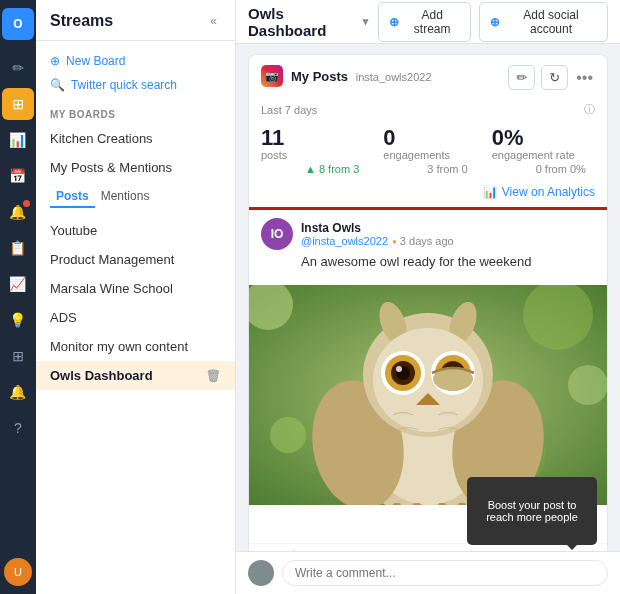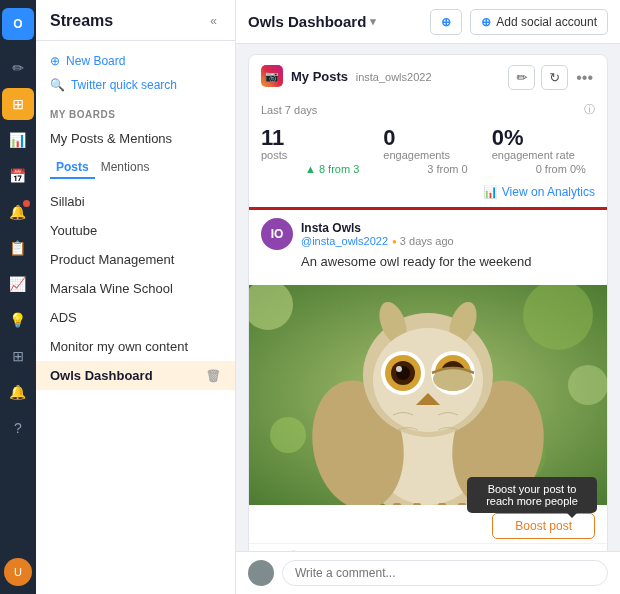--- a/index.html
+++ b/index.html
@@ -153,21 +153,21 @@
     .post-author-name { font-weight: 600; font-size: 12px; color: #1a1a2e; }
     .post-author-handle { font-size: 11px; color: #2d8cff; }
     .post-time { font-size: 11px; color: #888; display: flex; align-items: center; gap: 3px; }
     .post-text { font-size: 13px; color: #333; margin-bottom: 8px; margin-left: 40px; }
     .post-image { margin: 0 -12px; width: calc(100% + 24px); height: 220px; background: #c5d5a0; position: relative; overflow: hidden; }
     .post-image svg { width: 100%; height: 100%; }
 
     
     .boost-area { position: relative; padding: 8px 12px 4px; display: flex; justify-content: flex-end; }
     .boost-tooltip {
-      background: #333; color: white; font-size: 11px; padding: 6px 10px;
+      background: #333; color: white; font-size: 11px; padding: 22px 10px;
       border-radius: 5px; text-align: center; position: absolute;
       right: 10px; top: -28px; width: 130px; z-index: 10;
     }
     .boost-tooltip::after {
       content: ''; position: absolute; bottom: -5px; right: 20px;
       border-left: 5px solid transparent; border-right: 5px solid transparent;
       border-top: 5px solid #333;
     }
     .boost-btn {
       border: 1px solid #e67e22; background: white; color: #e67e22;
@@ -226,29 +226,29 @@
       <span>New Board</span>
     </div>
     <div class="sidebar-action-btn">
       <span>🔍</span>
       <span>Twitter quick search</span>
     </div>
   </div>
   <div class="sidebar-section-label">MY BOARDS</div>
   <div class="sidebar-items">
     <div class="sidebar-item">
+      <span>Kitchen Creations</span>
+    </div>
+    <div class="sidebar-item">
       <span>My Posts &amp; Mentions</span>
     </div>
 
     <div class="posts-mentions-nav">
       <span class="pm-tab active">Posts</span>
       <span class="pm-tab">Mentions</span>
-    </div>
-    <div class="sidebar-item">
-      <span>Sillabi</span>
     </div>
     <div class="sidebar-item">
       <span>Youtube</span>
     </div>
     <div class="sidebar-item">
       <span>Product Management</span>
     </div>
     <div class="sidebar-item">
       <span>Marsala Wine School</span>
     </div>
@@ -268,20 +268,21 @@
 <div class="main">
 
   <div class="topbar">
     <div class="topbar-title">
       <span>Owls Dashboard</span>
       <span class="topbar-chevron">▾</span>
     </div>
     <div class="topbar-right">
       <button class="topbar-btn">
         <span class="plus">⊕</span>
+        <span>Add stream</span>
       </button>
       <button class="topbar-right-btn">
         <span class="plus">⊕</span>
         <span>Add social account</span>
       </button>
     </div>
   </div>
 
   <div class="feed">
     <div class="post-card">

